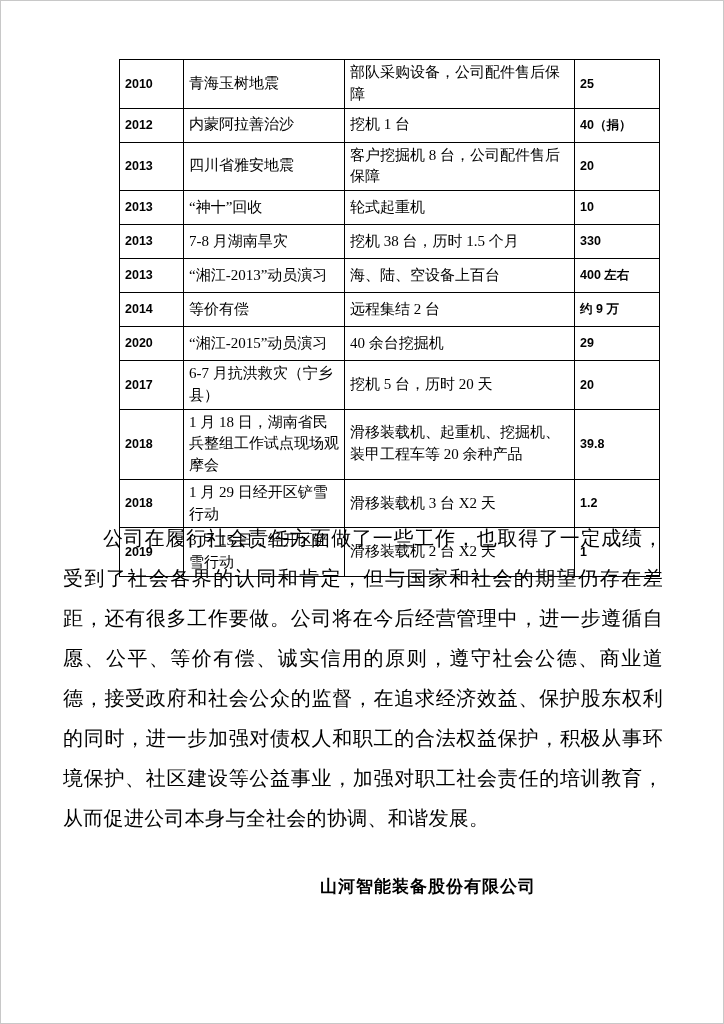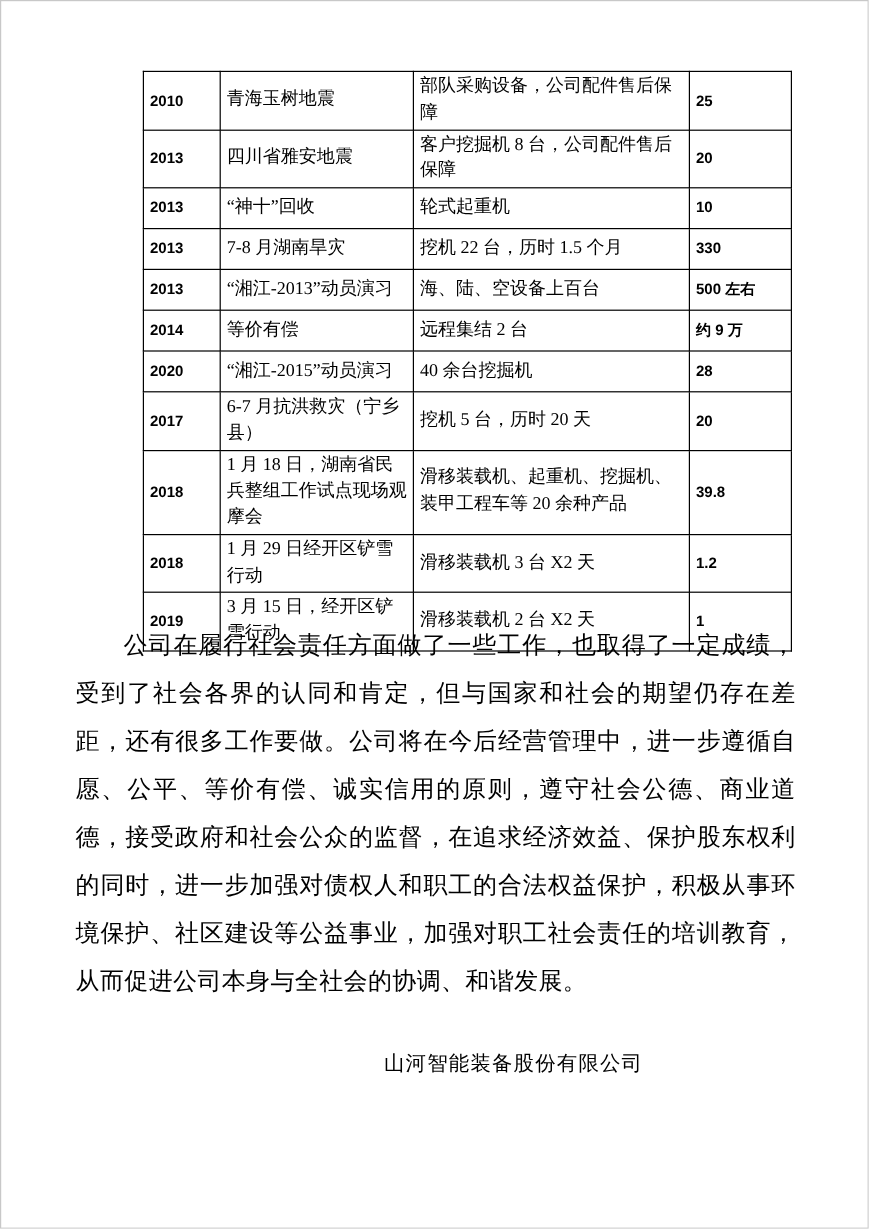--- a/index.html
+++ b/index.html
@@ -67,20 +67,21 @@
     position: absolute;
     left: 0;
     top: 864px;
     width: 724px;
     box-sizing: border-box;
     padding-left: 130px;
     text-align: center;
     font-size: 17px;
     line-height: 43px;
     letter-spacing: 1px;
+    font-weight: bold;
   }
 </style>
 </head>
 <body>
 
 <div class="page">
 
   <table class="relief-table">
     <colgroup>
       <col style="width:64px">
@@ -89,54 +90,60 @@
       <col style="width:85px">
     </colgroup>
     <tbody>
       <tr>
         <td class="cell-year">2010</td>
         <td class="cell-event">青海玉树地震</td>
         <td class="cell-equip">部队采购设备，公司配件售后保障</td>
         <td class="cell-amount">25</td>
       </tr>
       <tr>
+        <td class="cell-year">2012</td>
+        <td class="cell-event">内蒙阿拉善治沙</td>
+        <td class="cell-equip">挖机 1 台</td>
+        <td class="cell-amount">40（捐）</td>
+      </tr>
+      <tr>
         <td class="cell-year">2013</td>
         <td class="cell-event">四川省雅安地震</td>
         <td class="cell-equip">客户挖掘机 8 台，公司配件售后保障</td>
         <td class="cell-amount">20</td>
       </tr>
       <tr>
         <td class="cell-year">2013</td>
         <td class="cell-event">“神十”回收</td>
         <td class="cell-equip">轮式起重机</td>
         <td class="cell-amount">10</td>
       </tr>
       <tr>
         <td class="cell-year">2013</td>
         <td class="cell-event">7-8 月湖南旱灾</td>
-        <td class="cell-equip">挖机 22 台，历时 1.5 个月</td>
+        <td class="cell-equip">挖机 38 台，历时 1.5 个月</td>
         <td class="cell-amount">330</td>
       </tr>
       <tr>
         <td class="cell-year">2013</td>
         <td class="cell-event">“湘江-2013”动员演习</td>
         <td class="cell-equip">海、陆、空设备上百台</td>
-        <td class="cell-amount">500 左右</td>
+        <td class="cell-amount">400 左右</td>
       </tr>
       <tr>
         <td class="cell-year">2014</td>
         <td class="cell-event">等价有偿</td>
         <td class="cell-equip">远程集结 2 台</td>
         <td class="cell-amount">约 9 万</td>
       </tr>
       <tr>
         <td class="cell-year">2020</td>
         <td class="cell-event">“湘江-2015”动员演习</td>
         <td class="cell-equip">40 余台挖掘机</td>
-        <td class="cell-amount">28</td>
+        <td class="cell-amount">29</td>
       </tr>
       <tr class="row-short">
         <td class="cell-year">2017</td>
         <td class="cell-event">6-7 月抗洪救灾（宁乡县）</td>
         <td class="cell-equip">挖机 5 台，历时 20 天</td>
         <td class="cell-amount">20</td>
       </tr>
       <tr class="row-tall">
         <td class="cell-year">2018</td>
         <td class="cell-event">1 月 18 日，湖南省民兵整组工作试点现场观摩会</td>

